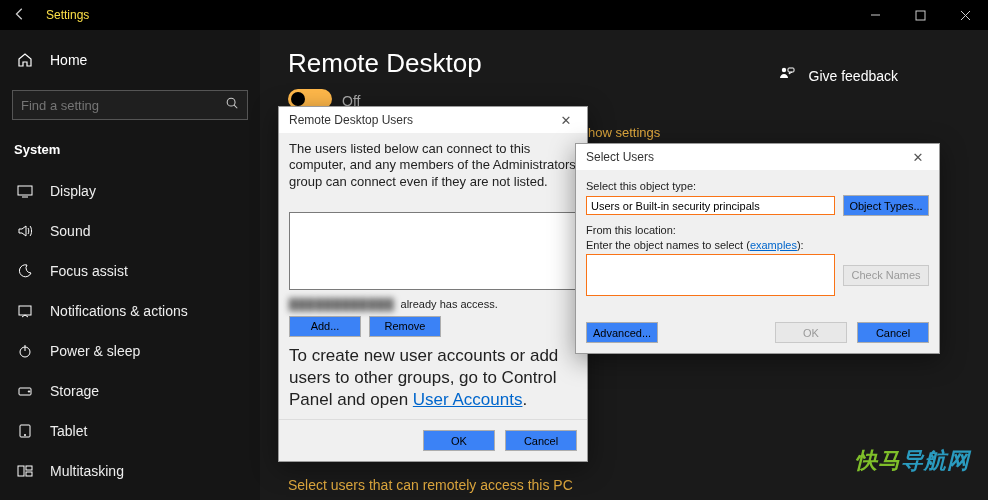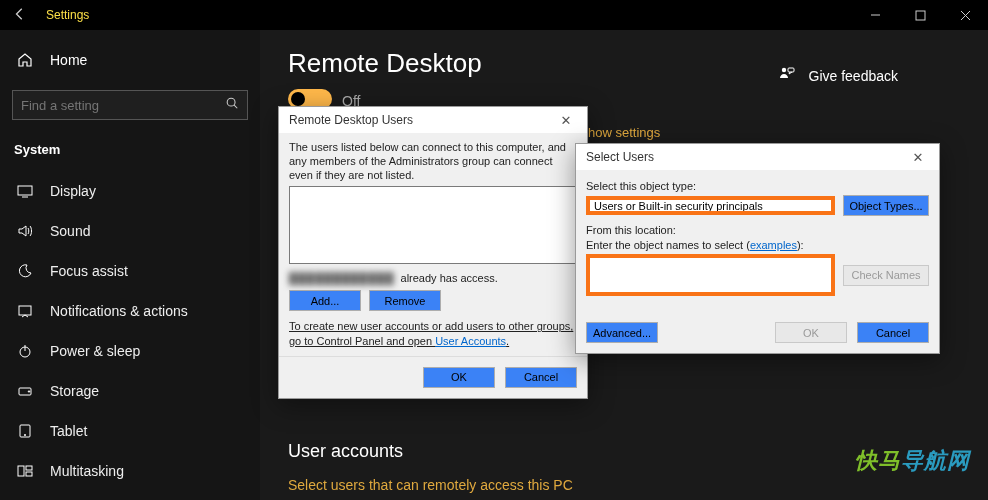--- a/index.html
+++ b/index.html
@@ -44,32 +44,32 @@
 
 
 .dialog { position: absolute; background: #fff; color: #000; border: 1px solid #9a9a9a; box-shadow: 0 6px 24px rgba(0,0,0,.4); font-family: Tahoma, "Segoe UI", Arial, sans-serif; }
 .dlg-title { height: 26px; background: #fff; display: flex; align-items: center; padding: 0 6px 0 10px; font-size: 12px; color: #333; }
 .dlg-title .spacer { flex: 1; }
 .dlg-close { width: 30px; text-align: center; color: #555; font-size: 13px; }
 .dlg-body { padding: 8px 10px; font-size: 11px; color: #222; background: #f0f0f0; }
 .classic-btn { background: #3b82f6; border: 1px solid #adadad; height: 21px; min-width: 72px; font-size: 11px; color: #000; }
 .classic-btn.disabled { color: #9a9a9a; border-color: #c9c9c9; background: #e8e8e8; }
 .field-label { font-size: 11px; margin-bottom: 3px; }
-.textfield { width: 100%; height: 19px; border: 4px solid #f97316; background: #fff; font-size: 11px; padding: 0 4px; }
+.textfield { width: 100%; height: 19px; border: 1px solid #f97316; background: #fff; font-size: 11px; padding: 0 4px; }
 .listarea { width: 100%; border: 1px solid #7a7a7a; background: #fff; }
 
 
 #dlg-rdu { left: 278px; top: 106px; width: 310px; }
 #dlg-rdu .dlg-body { background: #f0f0f0; }
-#dlg-rdu .desc { font-size: 11px; line-height: 1.25; margin-bottom: 4px; }
+#dlg-rdu .desc { font-size: 13px; line-height: 1.25; margin-bottom: 22px; }
 #dlg-rdu .userlist { height: 78px; }
 #dlg-rdu .access-row { margin: 8px 0 6px 0; display: flex; align-items: center; gap: 6px; }
 #dlg-rdu .access-row .blur { filter: blur(3px); color: #666; letter-spacing: 1px; }
 #dlg-rdu .btnrow { display: flex; gap: 8px; margin: 4px 0 8px 0; }
-#dlg-rdu .hint { font-size: 11px; line-height: 1.3; text-decoration: underline; }
+#dlg-rdu .hint { font-size: 17px; line-height: 1.3; }
 #dlg-rdu .hint a { color: #0066cc; text-decoration: underline; }
 #dlg-rdu .footer { display: flex; justify-content: flex-end; gap: 10px; padding: 10px; border-top: 1px solid #ddd; background: #f0f0f0; }
 
 
 #dlg-su { left: 575px; top: 143px; width: 365px; }
 #dlg-su .dlg-body { background: #f0f0f0; padding: 10px; }
 #dlg-su .row2 { display: flex; gap: 8px; margin-bottom: 8px; align-items: center; }
 #dlg-su .row2 .textfield { flex: 1; }
 #dlg-su .row2 .classic-btn { min-width: 86px; }
 #dlg-su .names-area { height: 42px; }

